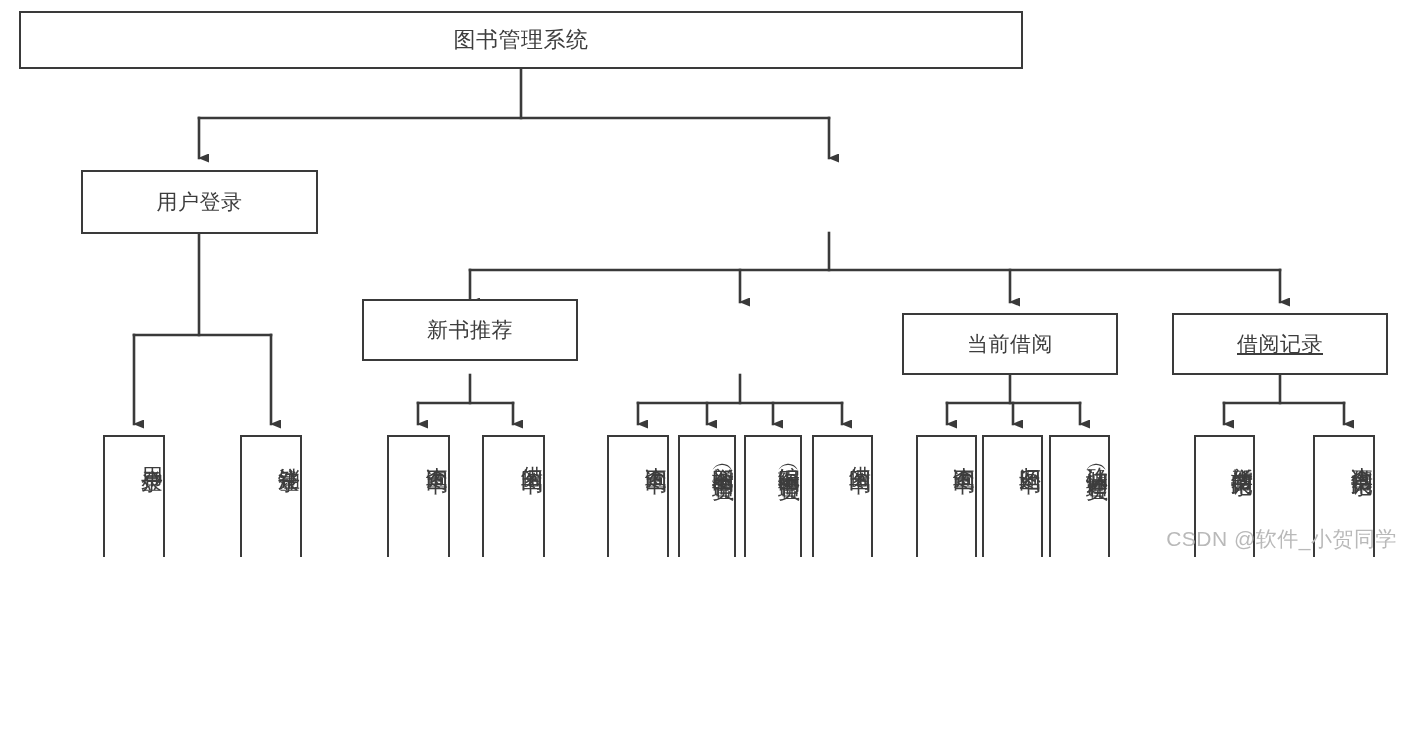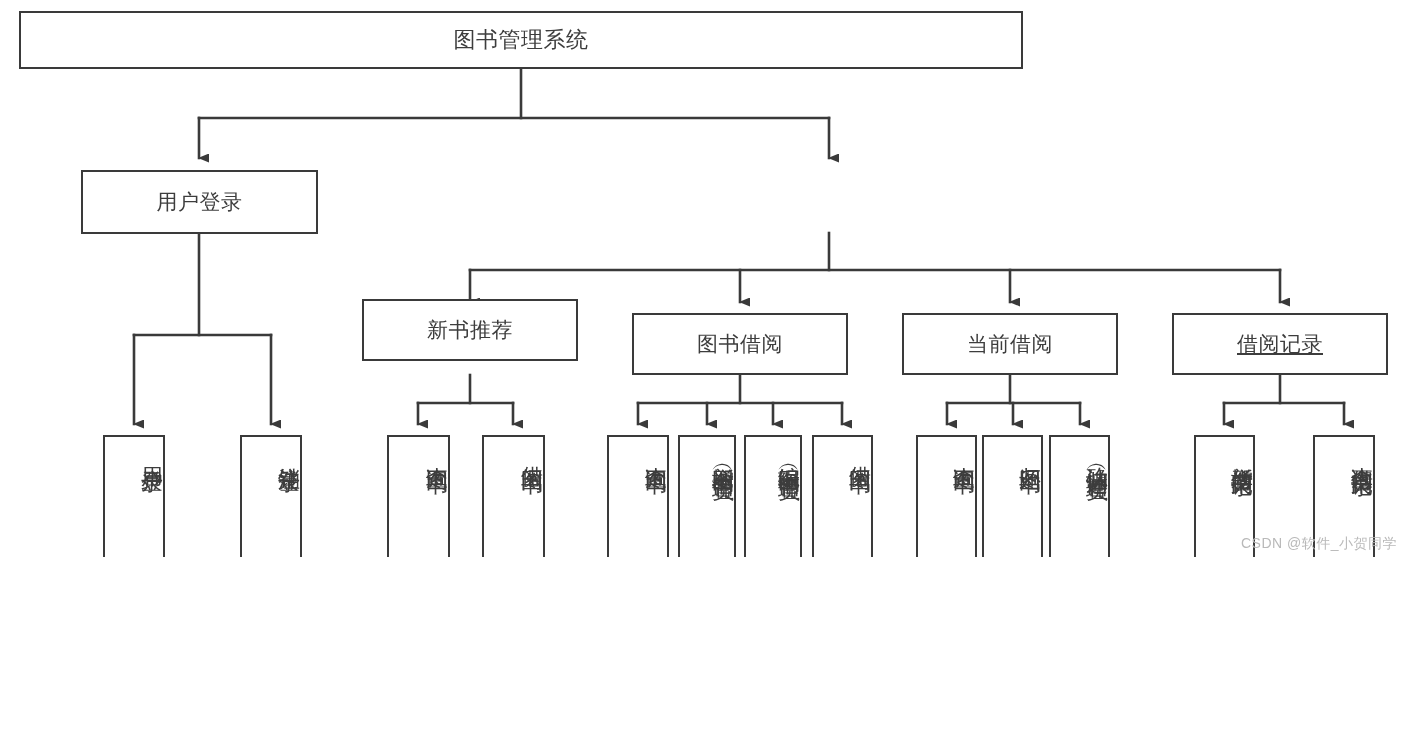--- a/index.html
+++ b/index.html
@@ -61,21 +61,21 @@
     font-size: 22px;
     letter-spacing: 2px;
     line-height: 1.0;
     width: 100%;
     text-align: left;
   }
   #watermark {
     position: absolute;
     right: 8px;
     bottom: 4px;
-    font-size: 14px;
+    font-size: 21px;
     color: #b9b9b9;
     letter-spacing: 0.5px;
     z-index: 5;
     white-space: nowrap;
   }
 </style>
 </head>
 <body>
 
 <div id="diagram-root">
@@ -136,23 +136,20 @@
     <span class="node-label">图书管理系统</span>
   </div>
 
   <div class="node horizontal" style="left: 81px; top: 170px; width: 237px; height: 64px;">
     <span class="node-label">用户登录</span>
   </div>
 
   <div class="node horizontal" style="left: 362px; top: 299px; width: 216px; height: 62px;">
     <span class="node-label">新书推荐</span>
   </div>
-  <div class="node horizontal" style="left: 632px; top: 313px; width: 216px; height: 62px;">
-    <span class="node-label">图书借阅</span>
-  </div>
   <div class="node horizontal" style="left: 902px; top: 313px; width: 216px; height: 62px;">
     <span class="node-label">当前借阅</span>
   </div>
   <div class="node horizontal" style="left: 1172px; top: 313px; width: 216px; height: 62px; text-decoration: underline;">
     <span class="node-label">借阅记录</span>
   </div>
 
   <div class="node vertical" style="left: 103px; top: 435px; width: 62px; height: 299px;">
     <span class="node-label">用户登录</span>
   </div>

